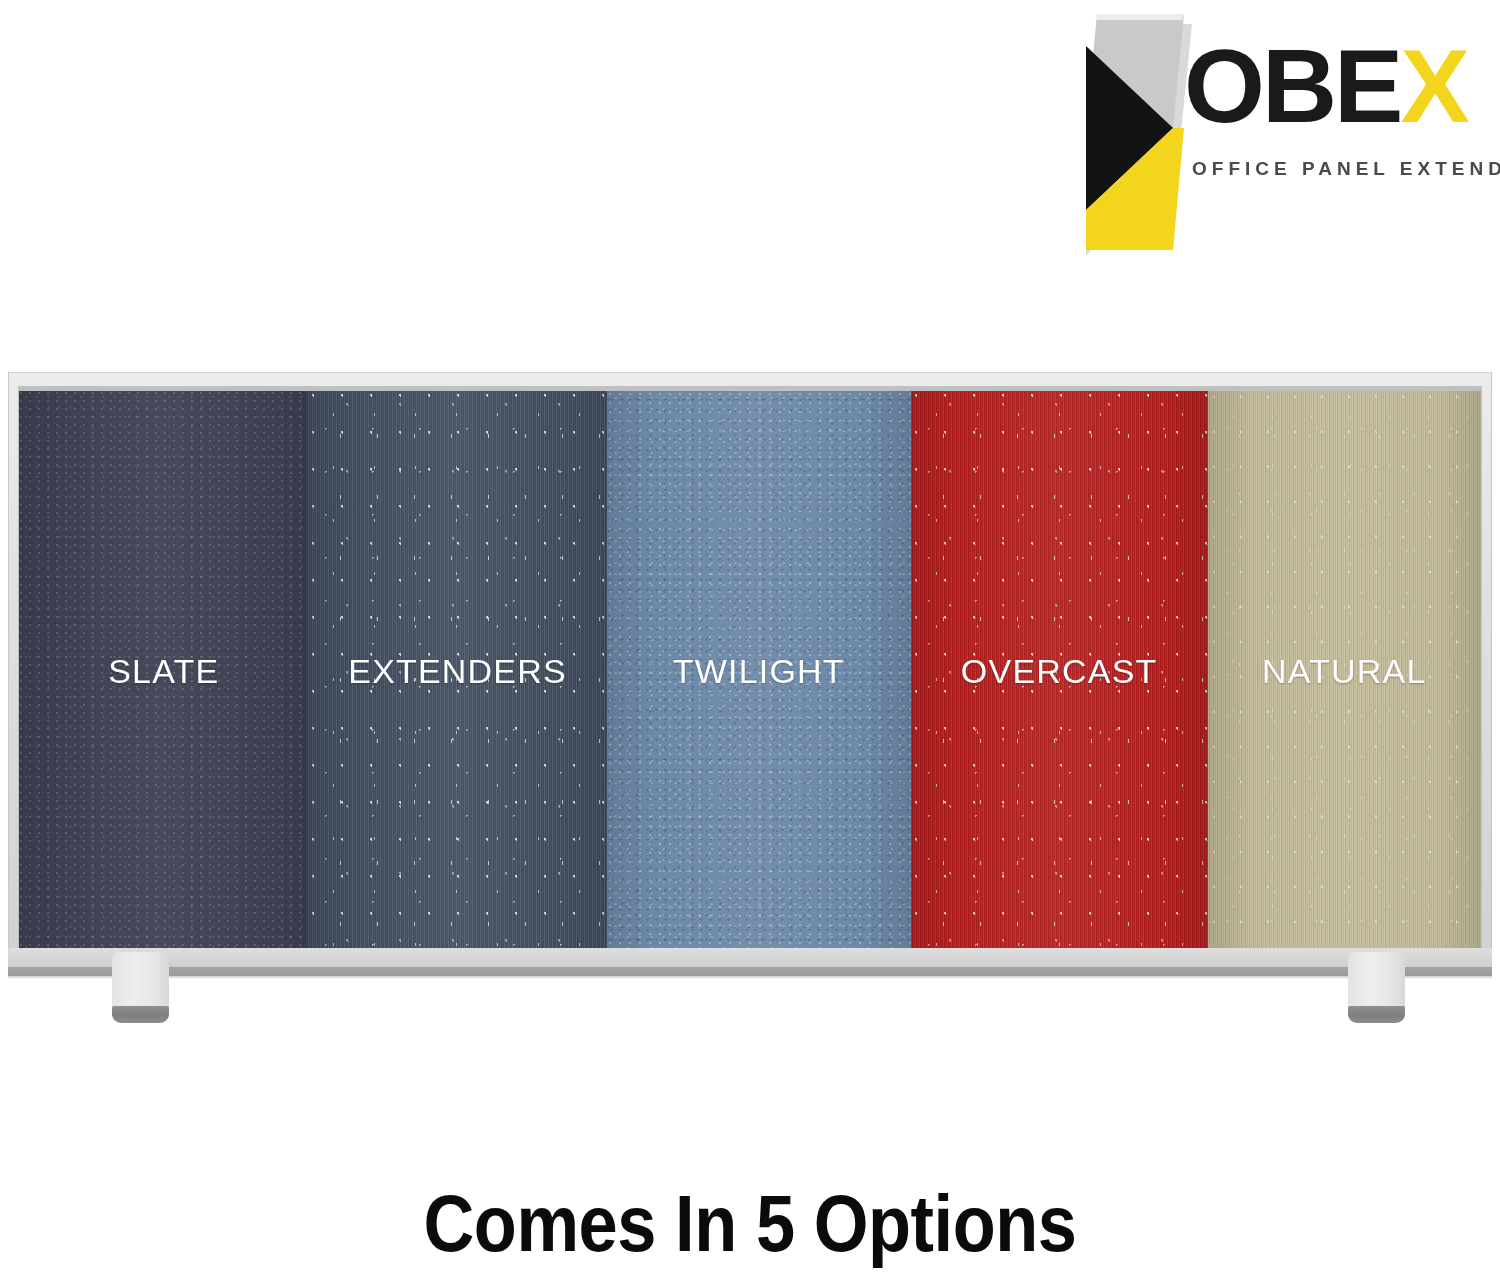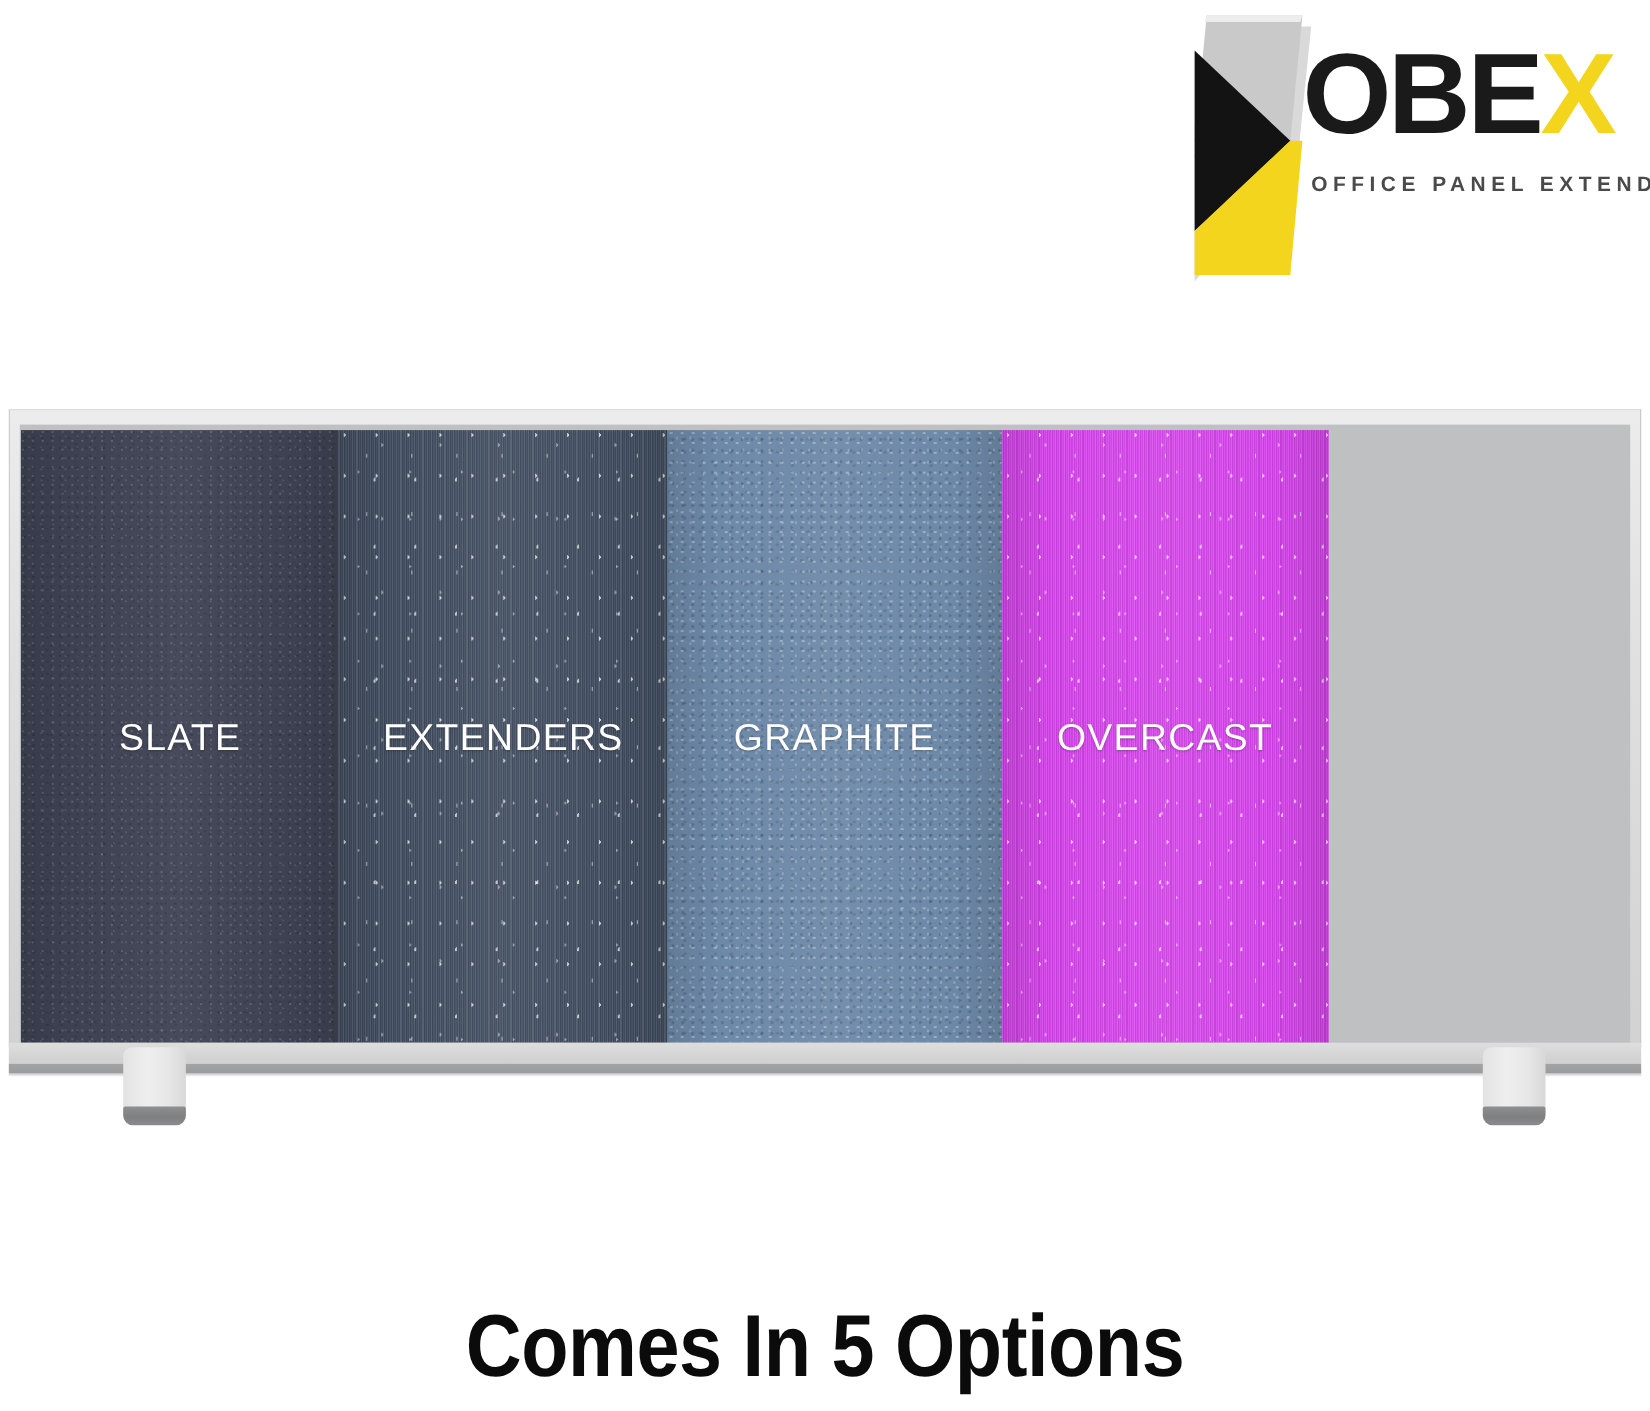--- a/index.html
+++ b/index.html
@@ -288,30 +288,36 @@
     <div class="swatch" style="width:20.4%;background:#414d60;">
       <div class="tex tex-stripe"></div>
       <div class="tex tex-fleck"></div>
       <div class="tex tex-shade"></div>
       <span class="swatch-label">EXTENDERS</span>
     </div>
 
     <div class="swatch" style="width:20.8%;background:#6d89a8;">
       <div class="tex tex-pebble2"></div>
       <div class="tex tex-shade"></div>
-      <span class="swatch-label">GRAPHITE</span>
-    </div>
-
-    <div class="swatch" style="width:20.3%;background:#d946ef;align-items:center;">
+      <span class="swatch-label">TWILIGHT</span>
+    </div>
+
+    <div class="swatch" style="width:20.3%;background:#b91c1c;align-items:center;">
       <div class="tex tex-stripe"></div>
       <div class="tex tex-fleck"></div>
       <div class="tex tex-shade"></div>
       <span class="swatch-label">OVERCAST</span>
     </div>
 
+    <div class="swatch" style="width:18.7%;background:#c3bc98;">
+      <div class="tex tex-stripe"></div>
+      <div class="tex tex-fleck-soft"></div>
+      <div class="tex tex-shade"></div>
+      <span class="swatch-label">NATURAL</span>
+    </div>
 
   </div>
 
   <div id="rail-light"></div>
   <div id="rail-dark"></div>
   <div id="rail-shadow"></div>
 
   <div class="foot" id="foot-left">
     <div class="foot-body"></div>
     <div class="foot-cap"></div>

